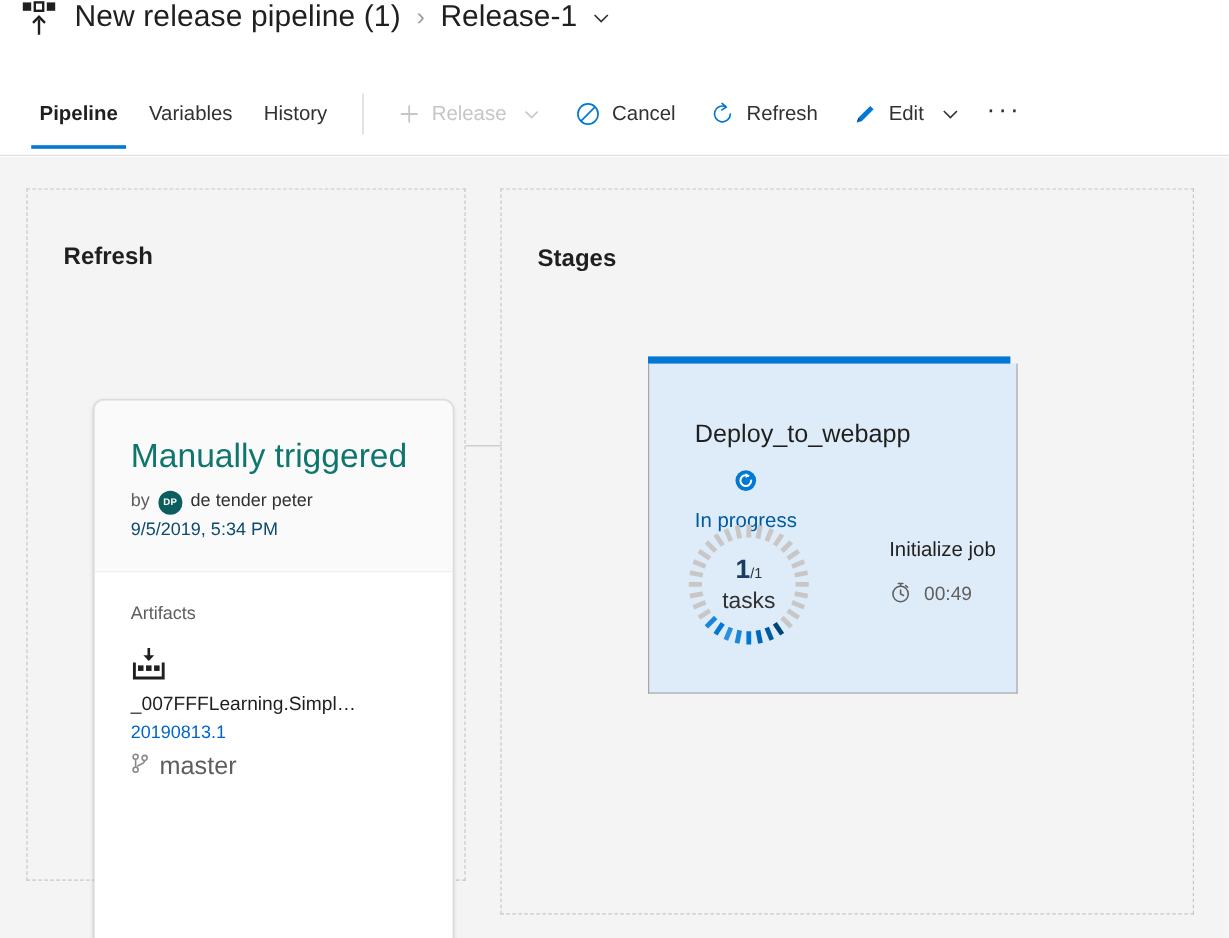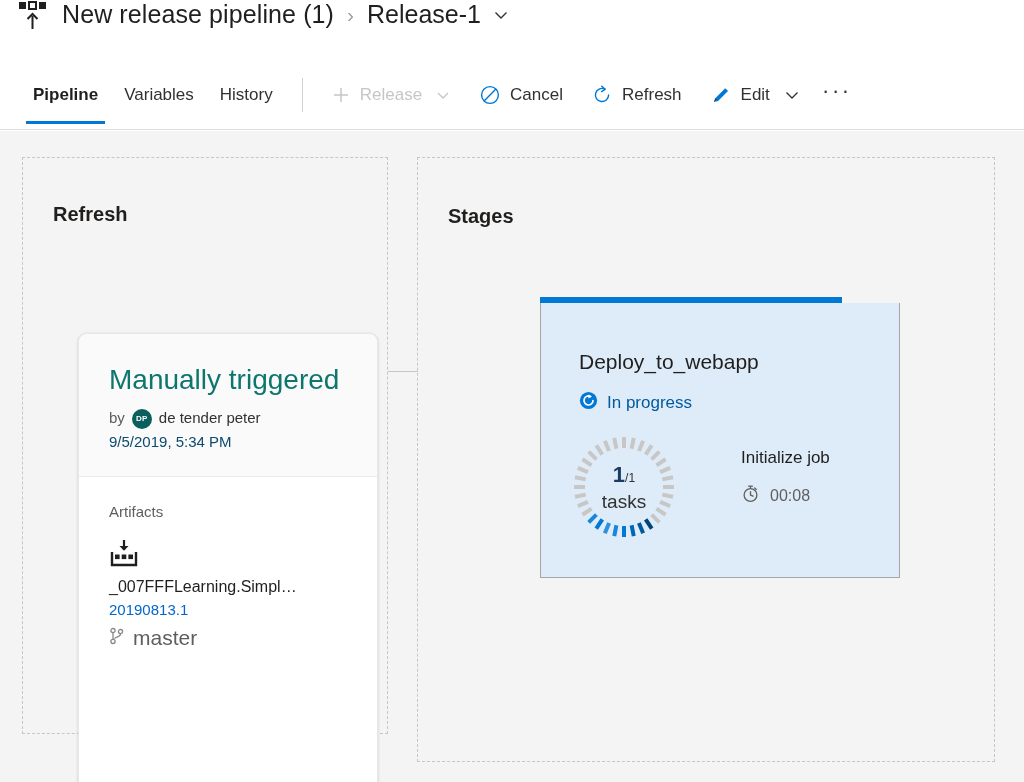--- a/index.html
+++ b/index.html
@@ -290,21 +290,21 @@
     gap: 8px;
     font-size: 21px;
     color: #605e5c;
   }
 
   
   .stage-card {
     position: absolute;
     left: 540px;
     top: 172px;
-    width: 360px;
+    width: 308px;
     height: 275px;
     background: #deecf9;
     border: 1px solid #a6a6a6;
     border-top: none;
     box-sizing: border-box;
   }
   .stage-topbar {
     position: absolute;
     left: 540px;
     top: 166px;
@@ -322,20 +322,21 @@
   }
   .stage-status {
     position: absolute;
     left: 38px;
     top: 88px;
     display: flex;
     align-items: center;
     gap: 9px;
     font-size: 17px;
     color: #005a9e;
+    flex-direction: column;
   }
   .stage-body {
     position: absolute;
     left: 30px;
     top: 131px;
     display: flex;
     align-items: flex-start;
     gap: 24px;
   }
   .ring-wrap {
@@ -598,19 +599,19 @@
         <div class="job-duration">
           <span>
             <svg width="19" height="19" viewBox="0 0 19 19">
               <circle cx="9.5" cy="11" r="6.4" stroke="#605e5c" stroke-width="1.3" fill="none"></circle>
               <path d="M9.5 7.6 L9.5 11 L12 12.2" stroke="#605e5c" stroke-width="1.3" fill="none" stroke-linecap="round"></path>
               <path d="M7.6 2.2 L11.4 2.2" stroke="#605e5c" stroke-width="1.3" stroke-linecap="round"></path>
               <path d="M9.5 2.2 L9.5 4.6" stroke="#605e5c" stroke-width="1.3"></path>
               <path d="M13.7 4 L15.3 5.4" stroke="#605e5c" stroke-width="1.3" stroke-linecap="round"></path>
             </svg>
           </span>
-          <span>00:08</span>
+          <span>00:49</span>
         </div>
       </div>
     </div>
   </div>
 
 </div>
 
 </body></html>

